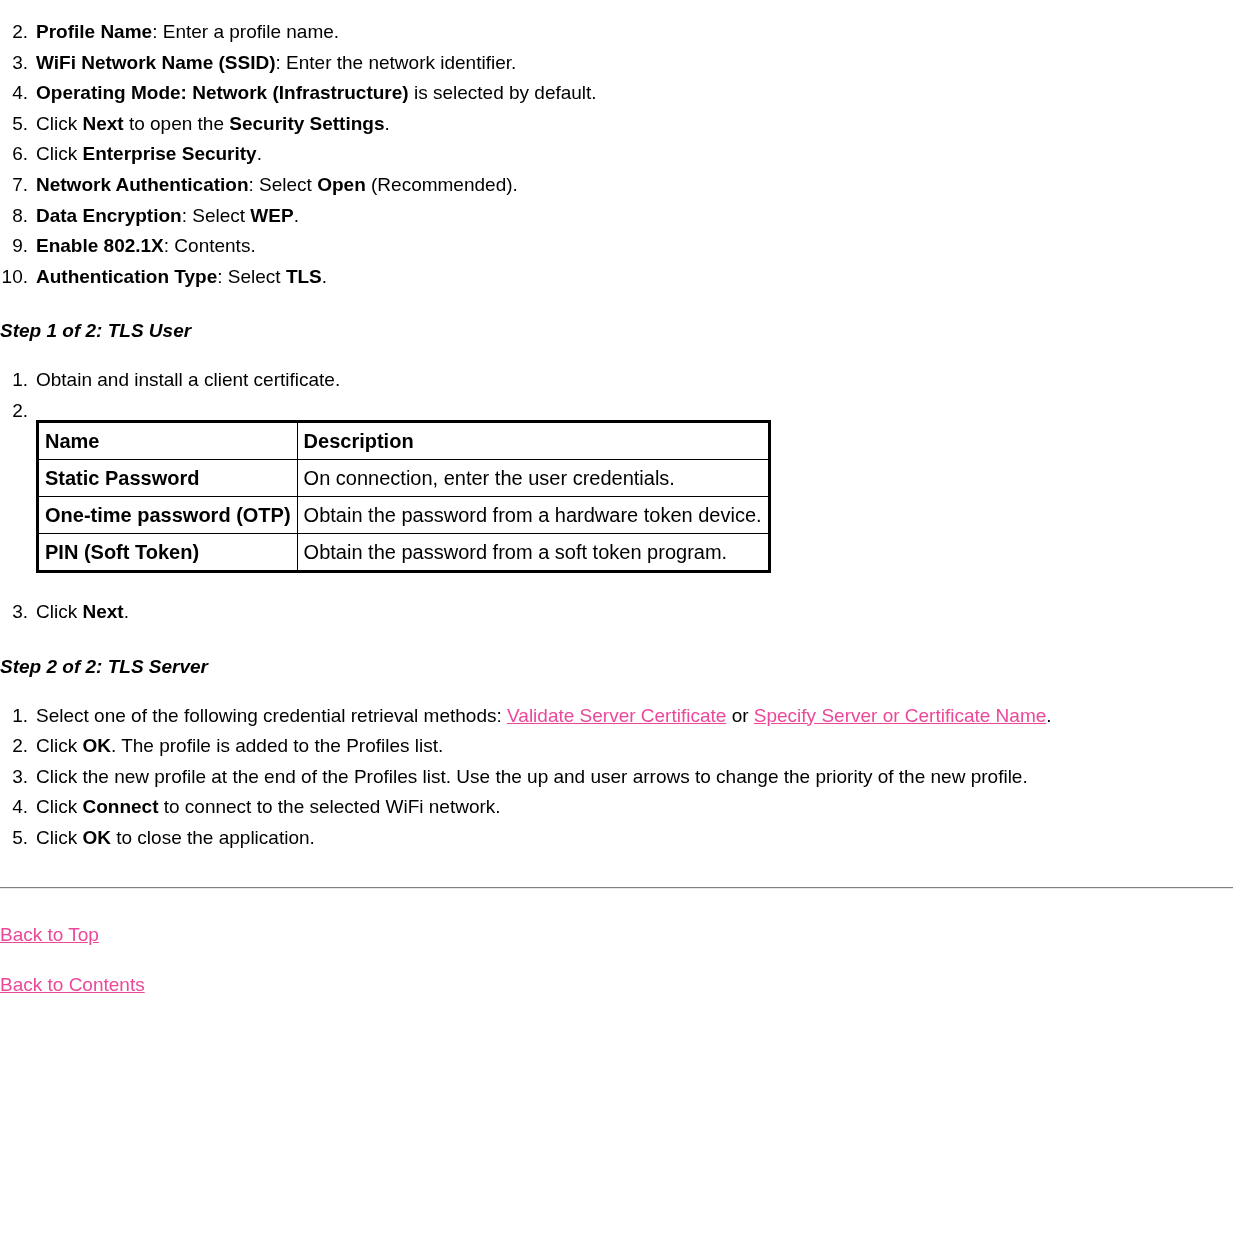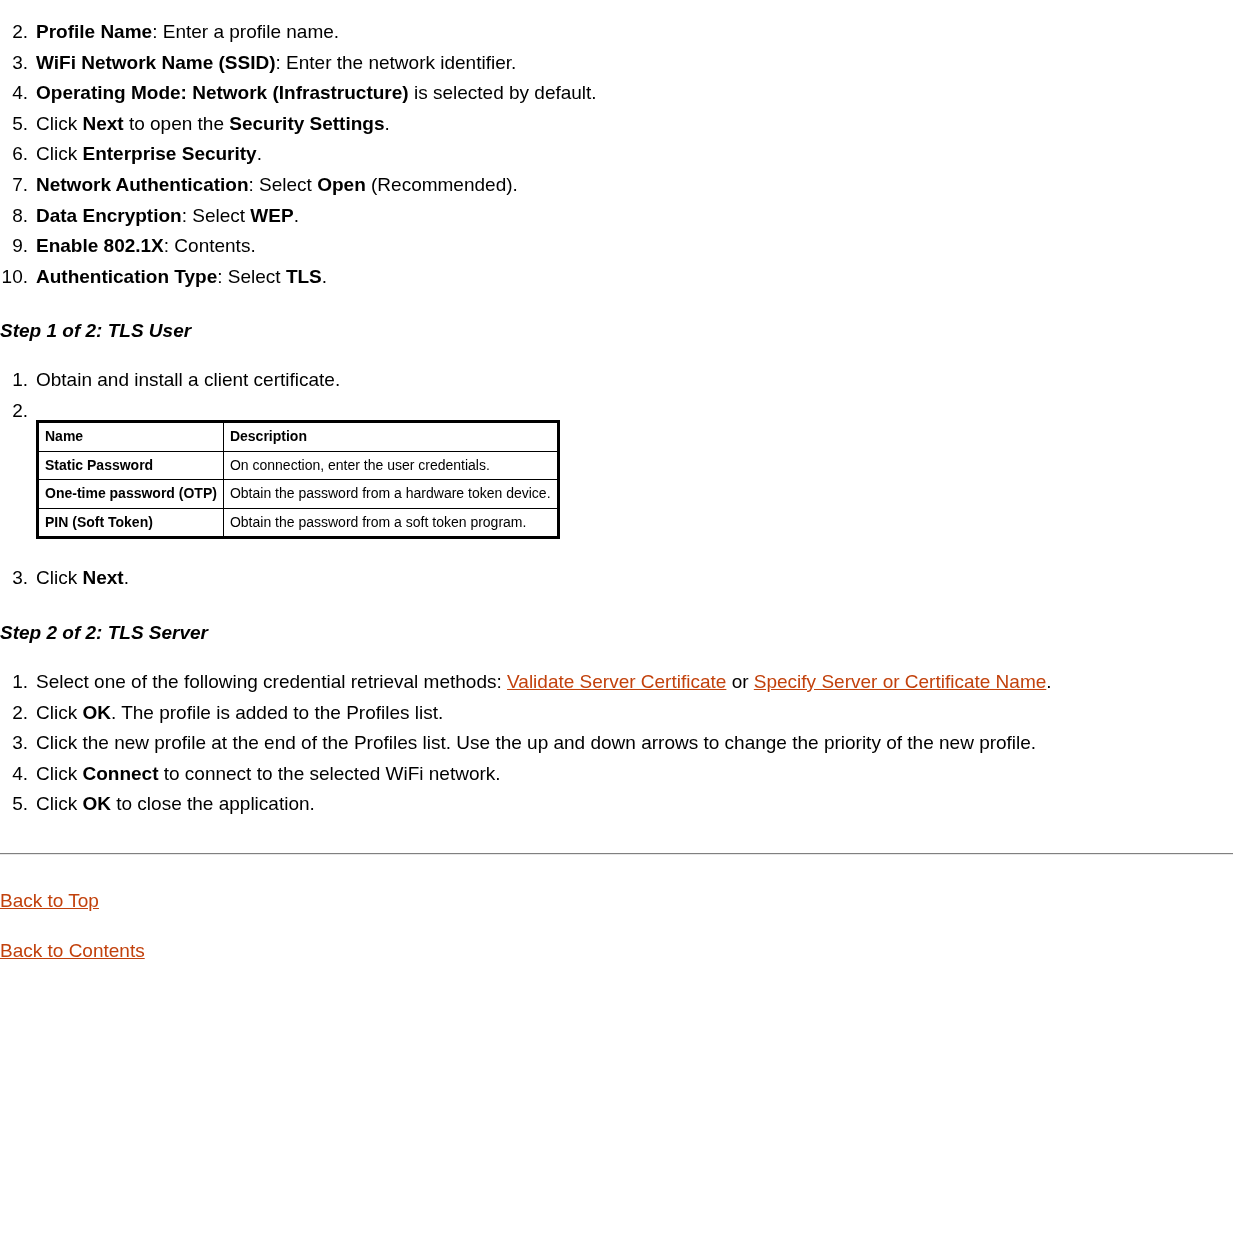--- a/index.html
+++ b/index.html
@@ -28,28 +28,28 @@
     table.info-table {
       border-collapse: collapse;
       border: 3px solid #000;
       margin: 22px 0 22px 0;
     }
     table.info-table th,
     table.info-table td {
       border: 1px solid #000;
       padding: 4px 6px;
       text-align: left;
-      font-size: 14px;
+      font-size: 20px;
       vertical-align: top;
     }
     table.info-table th {
       font-weight: bold;
     }
     a.link {
-      color: #c2410c;
+      color: #ec4899;
       text-decoration: underline;
     }
     hr.sep {
       border: none;
       border-top: 1px solid #808080;
       border-bottom: 1px solid #e8e8e8;
       margin: 35px 0 35px 0;
       height: 0;
     }
     .footer-links p {
@@ -163,21 +163,21 @@
     <li>
       <span class="num">1.</span>
       <span class="txt"><span>Select one of the following credential retrieval methods: </span><a href="#" class="link">Validate Server Certificate</a><span> or </span><a href="#" class="link">Specify Server or Certificate Name</a><span>.</span></span>
     </li>
     <li>
       <span class="num">2.</span>
       <span class="txt"><span>Click </span><span class="b">OK</span><span>. The profile is added to the Profiles list.</span></span>
     </li>
     <li>
       <span class="num">3.</span>
-      <span class="txt">Click the new profile at the end of the Profiles list. Use the up and down arrows to change the priority of the new profile.</span>
+      <span class="txt">Click the new profile at the end of the Profiles list. Use the up and user arrows to change the priority of the new profile.</span>
     </li>
     <li>
       <span class="num">4.</span>
       <span class="txt"><span>Click </span><span class="b">Connect</span><span> to connect to the selected WiFi network.</span></span>
     </li>
     <li>
       <span class="num">5.</span>
       <span class="txt"><span>Click </span><span class="b">OK</span><span> to close the application.</span></span>
     </li>
   </ol>

